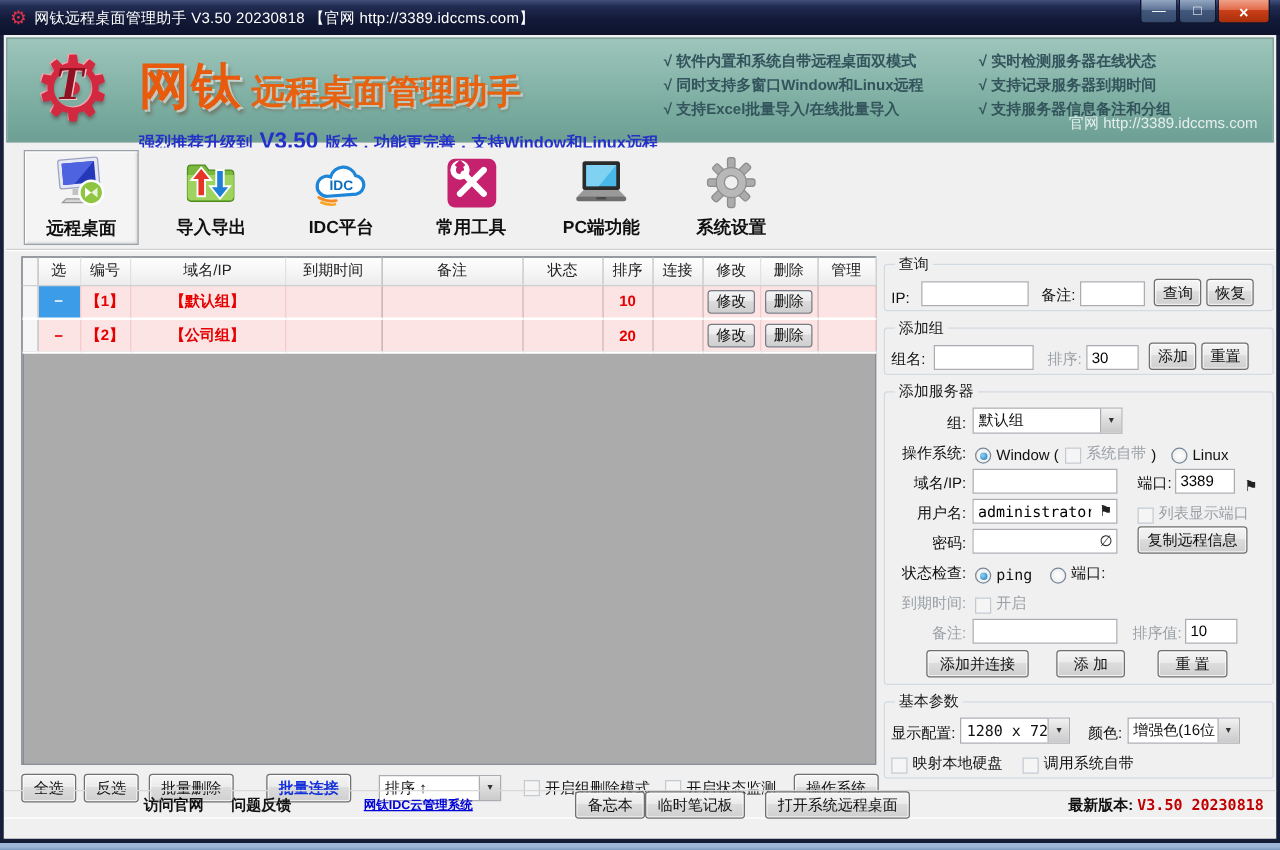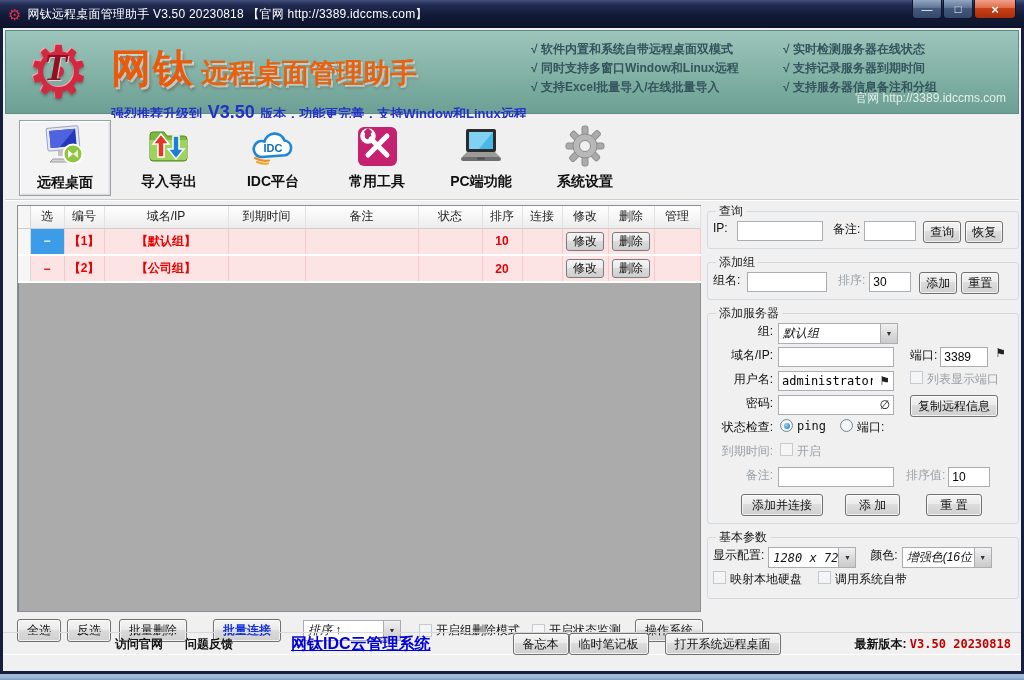--- a/index.html
+++ b/index.html
@@ -66,54 +66,54 @@
     text-align:center; color:#e60000; font-weight:bold; overflow:hidden; white-space:nowrap; }
   .grid td.gutter, .grid th.gutter { background:#f6f6f6; border-right:1px solid #d8d8d8; }
   .grid td.selcell.on { background:#3d9ce8; color:#eaf4ff; }
   .grid .cellbtn { display:inline-block; min-width:38px; height:19px; line-height:17px; font-size:12px; font-weight:normal;
     color:#111; border:1px solid #777c85; border-radius:3px; background:linear-gradient(180deg,#f4f4f4,#ebebeb 45%,#dcdcdc 46%,#cfcfcf); cursor:pointer; }
 
   
   .right-panel { position:absolute; top:203px; left:702px; width:316px; height:440px; }
   fieldset { border:1px solid #d2dae2; border-radius:3px; margin:0 2px 5px 2px; padding:1px 5px 3px 5px; background:transparent; }
   legend { font-size:12px; color:#1a1a1a; padding:0 3px; margin-left:3px; }
-  .frow { display:flex; align-items:flex-start; height:24px; }
+  .frow { display:flex; align-items:flex-end; height:24px; }
   .lbl { font-size:12px; color:#111; white-space:nowrap; }
   .lbl.r { text-align:right; }
   .lbl.dim { color:#9aa0a6; }
   .tin { border:1px solid #abadb3; background:#fff; height:20px; font-size:12px; padding:0 3px;
          font-family:"Liberation Sans","DejaVu Sans",sans-serif; }
   .fieldbox { display:flex; align-items:center; border:1px solid #abadb3; background:#fff; height:20px; }
   .fieldbox input { border:none; outline:none; height:16px; flex:1; min-width:0; font-size:12px; padding:0 3px;
          font-family:"DejaVu Sans Mono","Liberation Mono",monospace; }
   .ficon { flex:0 0 auto; padding:0 3px; font-size:12px; color:#222; line-height:1; }
   .btn { display:inline-flex; align-items:center; justify-content:center; height:22px; padding:0 9px;
     border:1px solid #707070; border-radius:3px; font-size:12px; color:#111; cursor:pointer; white-space:nowrap;
     background:linear-gradient(180deg,#f4f4f4,#ebebeb 45%,#dddddd 46%,#cfcfcf); box-shadow:inset 0 0 0 1px rgba(255,255,255,.7); }
   .sel { display:flex; align-items:center; border:1px solid #abadb3; background:#fff; height:21px; cursor:pointer; }
-  .sel .sval { flex:1; padding:0 4px; white-space:nowrap; overflow:hidden;font-style:italic; }
+  .sel .sval { flex:1; padding:0 4px; white-space:nowrap; overflow:hidden; }
   .sel .sarrow { flex:0 0 17px; align-self:stretch; border-left:1px solid #abadb3; display:flex; align-items:center; justify-content:center;
     font-size:7px; color:#333; background:linear-gradient(180deg,#f2f2f2,#dcdcdc 50%,#cacaca); }
   .cb { width:13px; height:13px; border:1px solid #8a9aa9; background:#fff; flex:0 0 auto; }
   .cb.dis { border-color:#c3cad2; background:#f5f5f5; }
   .radio { width:13px; height:13px; border-radius:50%; border:1px solid #77889a; background:radial-gradient(#ffffff,#e8e8e8); flex:0 0 auto; position:relative; }
   .radio.on::after { content:""; position:absolute; left:3px; top:3px; width:6px; height:6px; border-radius:50%;
     background:radial-gradient(circle at 35% 35%,#8ed4f5,#1b74bb); }
 
   
   .controls-row { position:absolute; top:617px; left:14px; width:686px; height:26px; display:flex; align-items:center; }
   .controls-row .btn { height:23px; }
   .blue-btn { color:#1430d8; font-weight:bold; }
   .cbl { margin-left:4px; white-space:nowrap; }
 
   
   .footer { position:absolute; top:632px; left:0; right:0; height:23px; border-top:1px solid #d8d8d8;
     box-shadow:0 -1px 0 #ffffff inset; display:flex; align-items:center; }
   .flink { font-weight:bold; color:#111; cursor:pointer; }
-  .flink.blue { color:#0000d8; text-decoration:underline; font-size:16px; }
+  .flink.blue { color:#0000d8; text-decoration:underline; font-size:10px; }
   .latest { margin-left:auto; margin-right:10px; white-space:nowrap; }
   .latest .lab { font-weight:bold; }
   .latest .val { color:#c00000; font-weight:bold; font-family:"DejaVu Sans Mono","Liberation Mono",monospace; }
 
   .bottom-border { position:absolute; bottom:0; left:-3px; right:-3px; height:9px;
     background:linear-gradient(180deg,#161e3a 0 34%,#9db8d8 34% 70%,#7c9cc0 100%); }
 </style>
 </head>
 <body>
 
@@ -338,20 +338,30 @@
       <legend>添加服务器</legend>
 
       <div class="frow">
         <span class="lbl r" style="width:60px">组:</span>
         <div class="sel" style="width:120px;margin-left:5px">
           <span class="sval">默认组</span>
           <span class="sarrow">▼</span>
         </div>
       </div>
 
+      <div class="frow">
+        <span class="lbl r" style="width:60px">操作系统:</span>
+        <span class="radio on" style="margin-left:7px"></span>
+        <span class="cbl">Window (</span>
+        <span class="cb dis" style="margin-left:5px"></span>
+        <span class="cbl lbl dim">系统自带</span>
+        <span class="cbl">)</span>
+        <span class="radio" style="margin-left:12px"></span>
+        <span class="cbl">Linux</span>
+      </div>
 
       <div class="frow">
         <span class="lbl r" style="width:60px">域名/IP:</span>
         <input class="tin" style="width: 116px; margin-left: 5px;">
         <span class="lbl" style="margin-left:16px">端口:</span>
         <input class="tin" style="width: 48px; margin-left: 3px;" value="3389">
         <span class="ficon" style="margin-left:4px">⚑</span>
       </div>
 
       <div class="frow">

